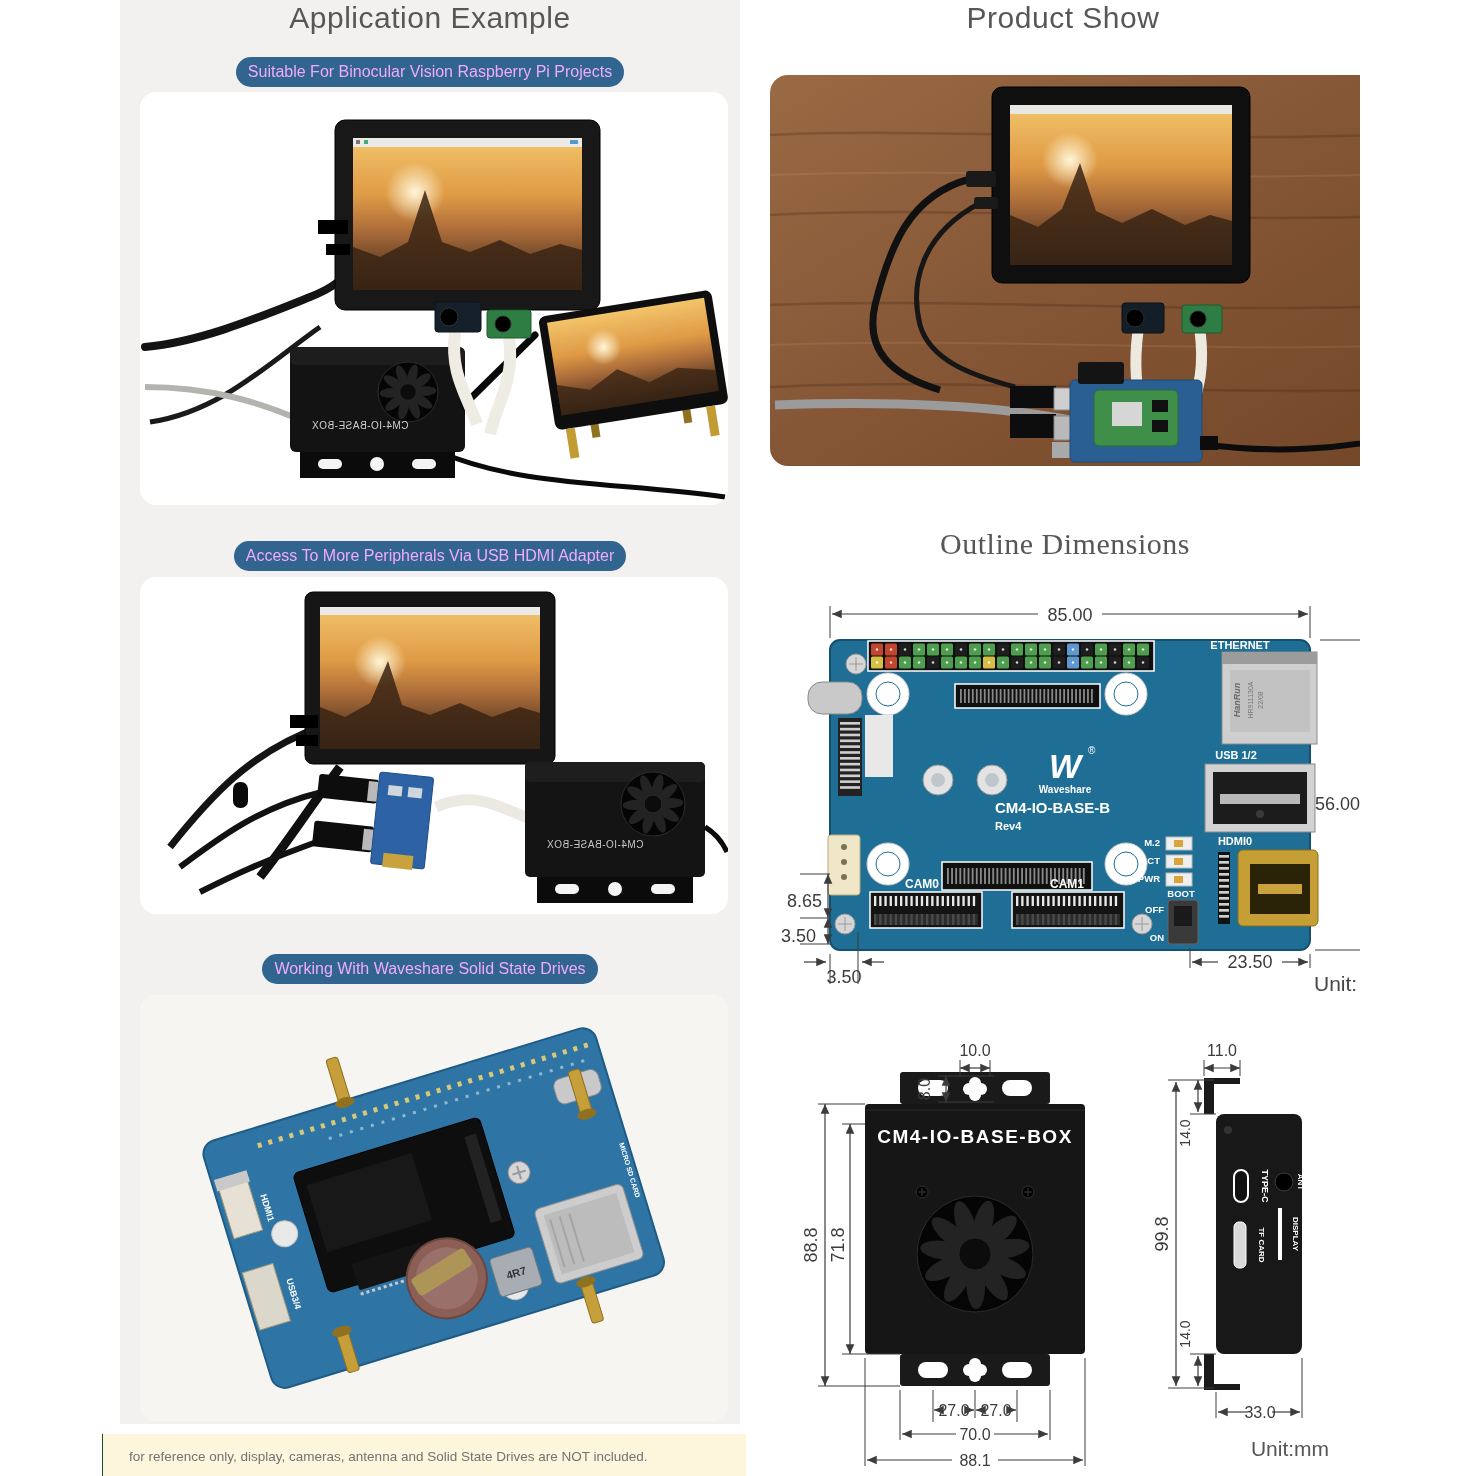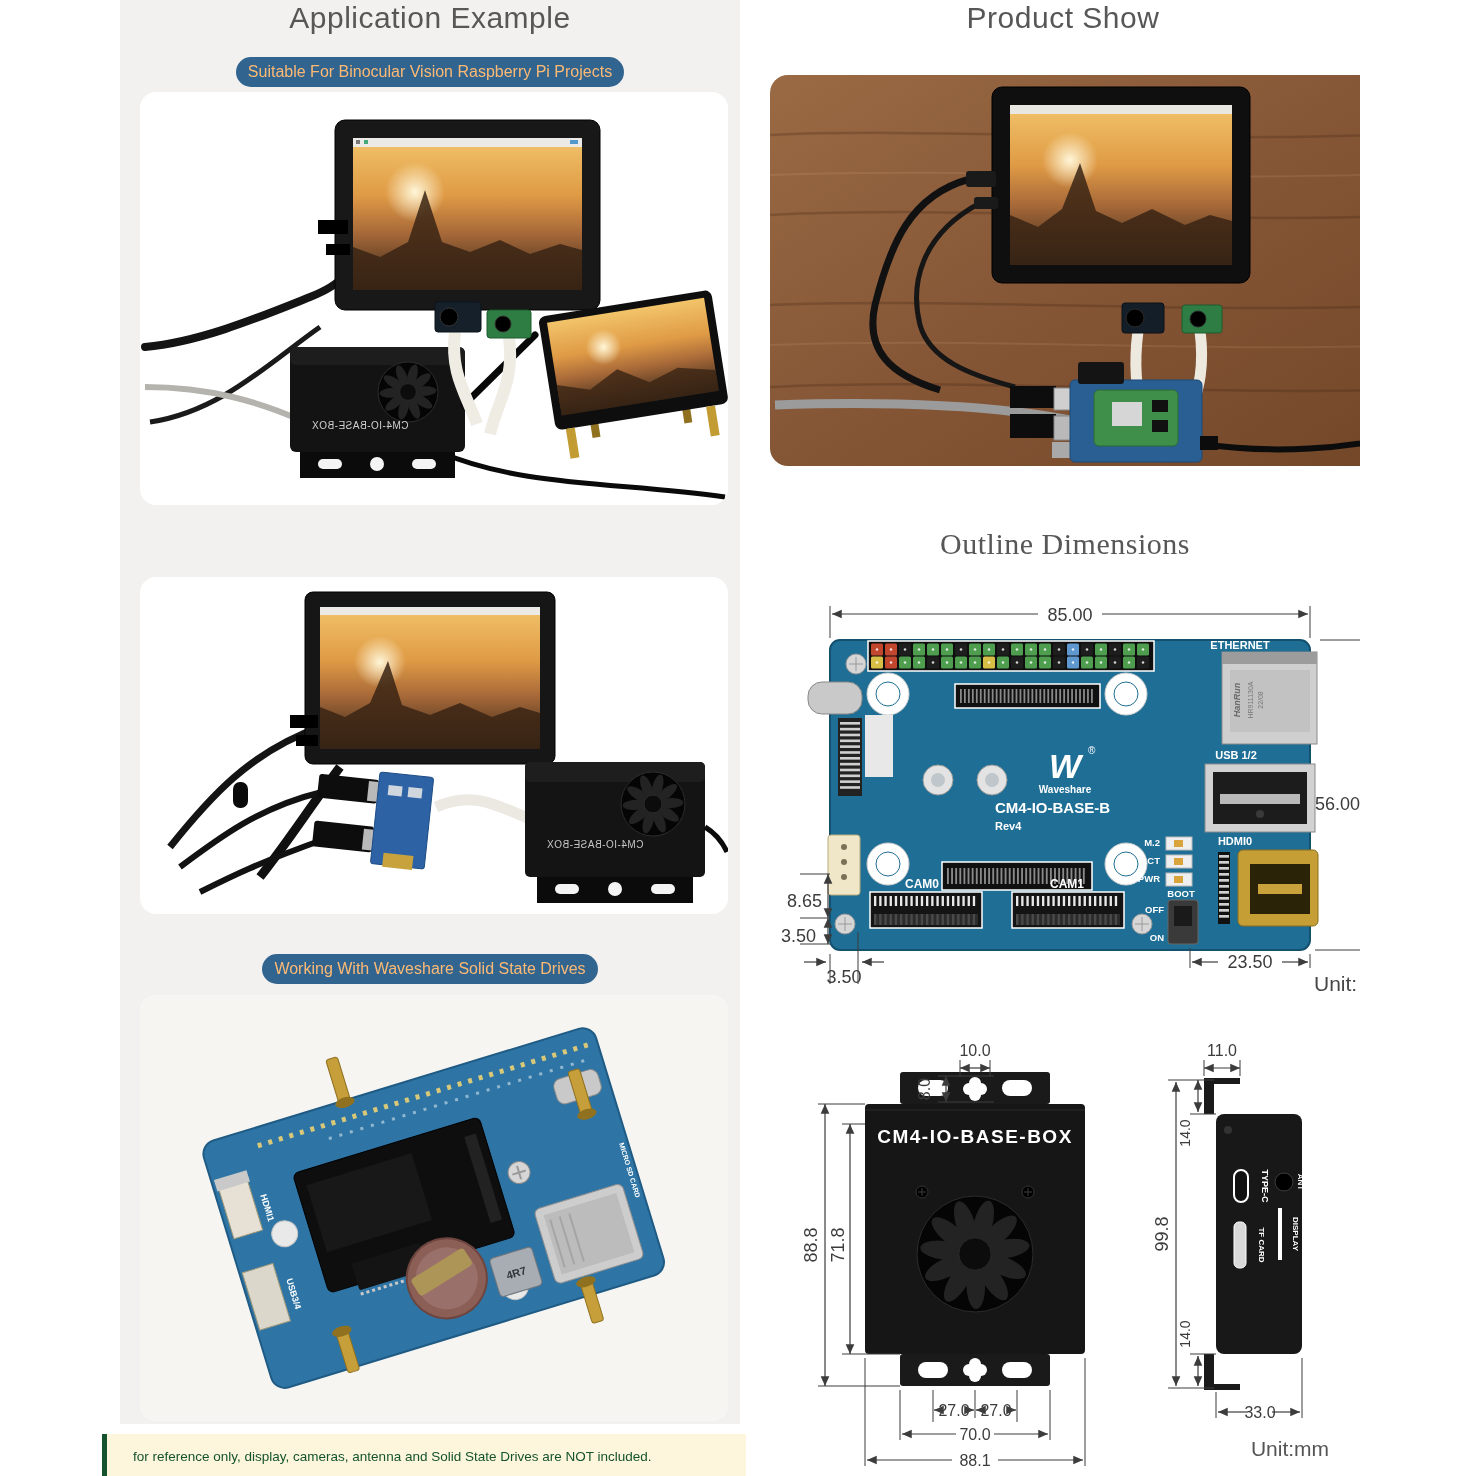--- a/index.html
+++ b/index.html
@@ -3,27 +3,27 @@
 <meta charset="utf-8">
 <style>
   html,body{margin:0;padding:0;background:#fff;font-family:"Liberation Sans",sans-serif;}
   .page{position:relative;width:1360px;height:1476px;background:#fff;overflow:hidden;}
   .left-panel{position:absolute;left:120px;top:0;width:620px;height:1424px;background:#f2f1ef;}
   .col-title{position:absolute;margin:0;font-size:30px;font-weight:400;color:#575757;text-align:center;letter-spacing:.5px;line-height:44px;}
   #title-app{left:120px;top:-4px;width:620px;}
   #title-product{left:740px;top:-4px;width:646px;}
   #title-outline{left:740px;top:522px;width:650px;font-family:Liberation Serif, serif;}
   .badge-row{position:absolute;left:120px;width:620px;text-align:center;}
-  .badge{display:inline-block;background:#31648f;color:#fdba74;font-size:16px;line-height:20px;padding:5px 12px;border-radius:15px;}
+  .badge{display:inline-block;background:#31648f;color:#f0abfc;font-size:16px;line-height:20px;padding:5px 12px;border-radius:15px;}
   .photo-card{position:absolute;background:#ffffff;border-radius:16px;overflow:hidden;}
   #card1{left:140px;top:92px;width:588px;height:413px;}
   #card2{left:140px;top:577px;width:588px;height:337px;}
   #card3{left:140px;top:995px;width:588px;height:426px;}
   #product-card{position:absolute;left:770px;top:75px;width:650px;height:391px;border-radius:18px;overflow:hidden;}
-  .disclaimer{position:absolute;left:102px;top:1434px;width:644px;height:42px;background:#fdf6dc;border-left:5px solid #14532d;color:#14532d;font-size:13.5px;line-height:46px;padding-left:26px;box-sizing:border-box;white-space:nowrap;overflow:hidden;}
+  .disclaimer{position:absolute;left:102px;top:1434px;width:644px;height:42px;background:#fdf6dc;border-left:1px solid #14532d;color:#737373;font-size:13.5px;line-height:46px;padding-left:26px;box-sizing:border-box;white-space:nowrap;overflow:hidden;}
   #outline-svg{position:absolute;left:770px;top:592px;}
   svg{font-family:"Liberation Sans",sans-serif;display:block;}
   .dim{stroke:#3c3c3c;stroke-width:1.2;fill:none;}
   .tick{stroke:#3c3c3c;stroke-width:1;fill:none;}
   .dimtxt{fill:#3c3c3c;font-size:18px;}
   .dimtxt-s{fill:#3c3c3c;font-size:16px;}
   .silk{fill:#ffffff;font-weight:bold;}
 </style>
 </head>
 <body>
@@ -118,20 +118,23 @@
         <rect x="0" y="0" width="175" height="115" rx="7" fill="#0e0e0e"></rect>
         <rect x="8" y="7" width="159" height="94" fill="url(#gSky)"></rect>
         <circle cx="60" cy="40" r="18" fill="url(#gSun)"></circle>
         <path d="M8,70 L40,80 70,64 100,82 130,72 167,80 L167,101 8,101 Z" fill="#3a2414" opacity="0.8"></path>
         <rect x="10" y="115" width="9" height="30" fill="#c29b33"></rect>
         <rect x="152" y="115" width="9" height="30" fill="#c29b33"></rect>
       </g>
     </svg>
   </div>
 
+  <div class="badge-row" style="top:541px">
+    <span class="badge">Access To More Peripherals Via USB HDMI Adapter</span>
+  </div>
 
   <div class="photo-card" id="card2">
     <svg width="588" height="337" viewBox="0 0 588 337">
       <g>
         <path d="M180,150 C110,175 70,220 30,270" stroke="#141414" stroke-width="7" fill="none"></path>
         <path d="M200,190 C170,230 150,262 120,300" stroke="#101010" stroke-width="9" fill="none"></path>
         <path d="M182,215 C120,230 80,260 40,290" stroke="#121212" stroke-width="6" fill="none"></path>
         <path d="M185,262 C120,285 90,300 60,315" stroke="#121212" stroke-width="6" fill="none"></path>
         <rect x="93" y="205" width="15" height="26" rx="7" fill="#0a0a0a"></rect>
       </g>

